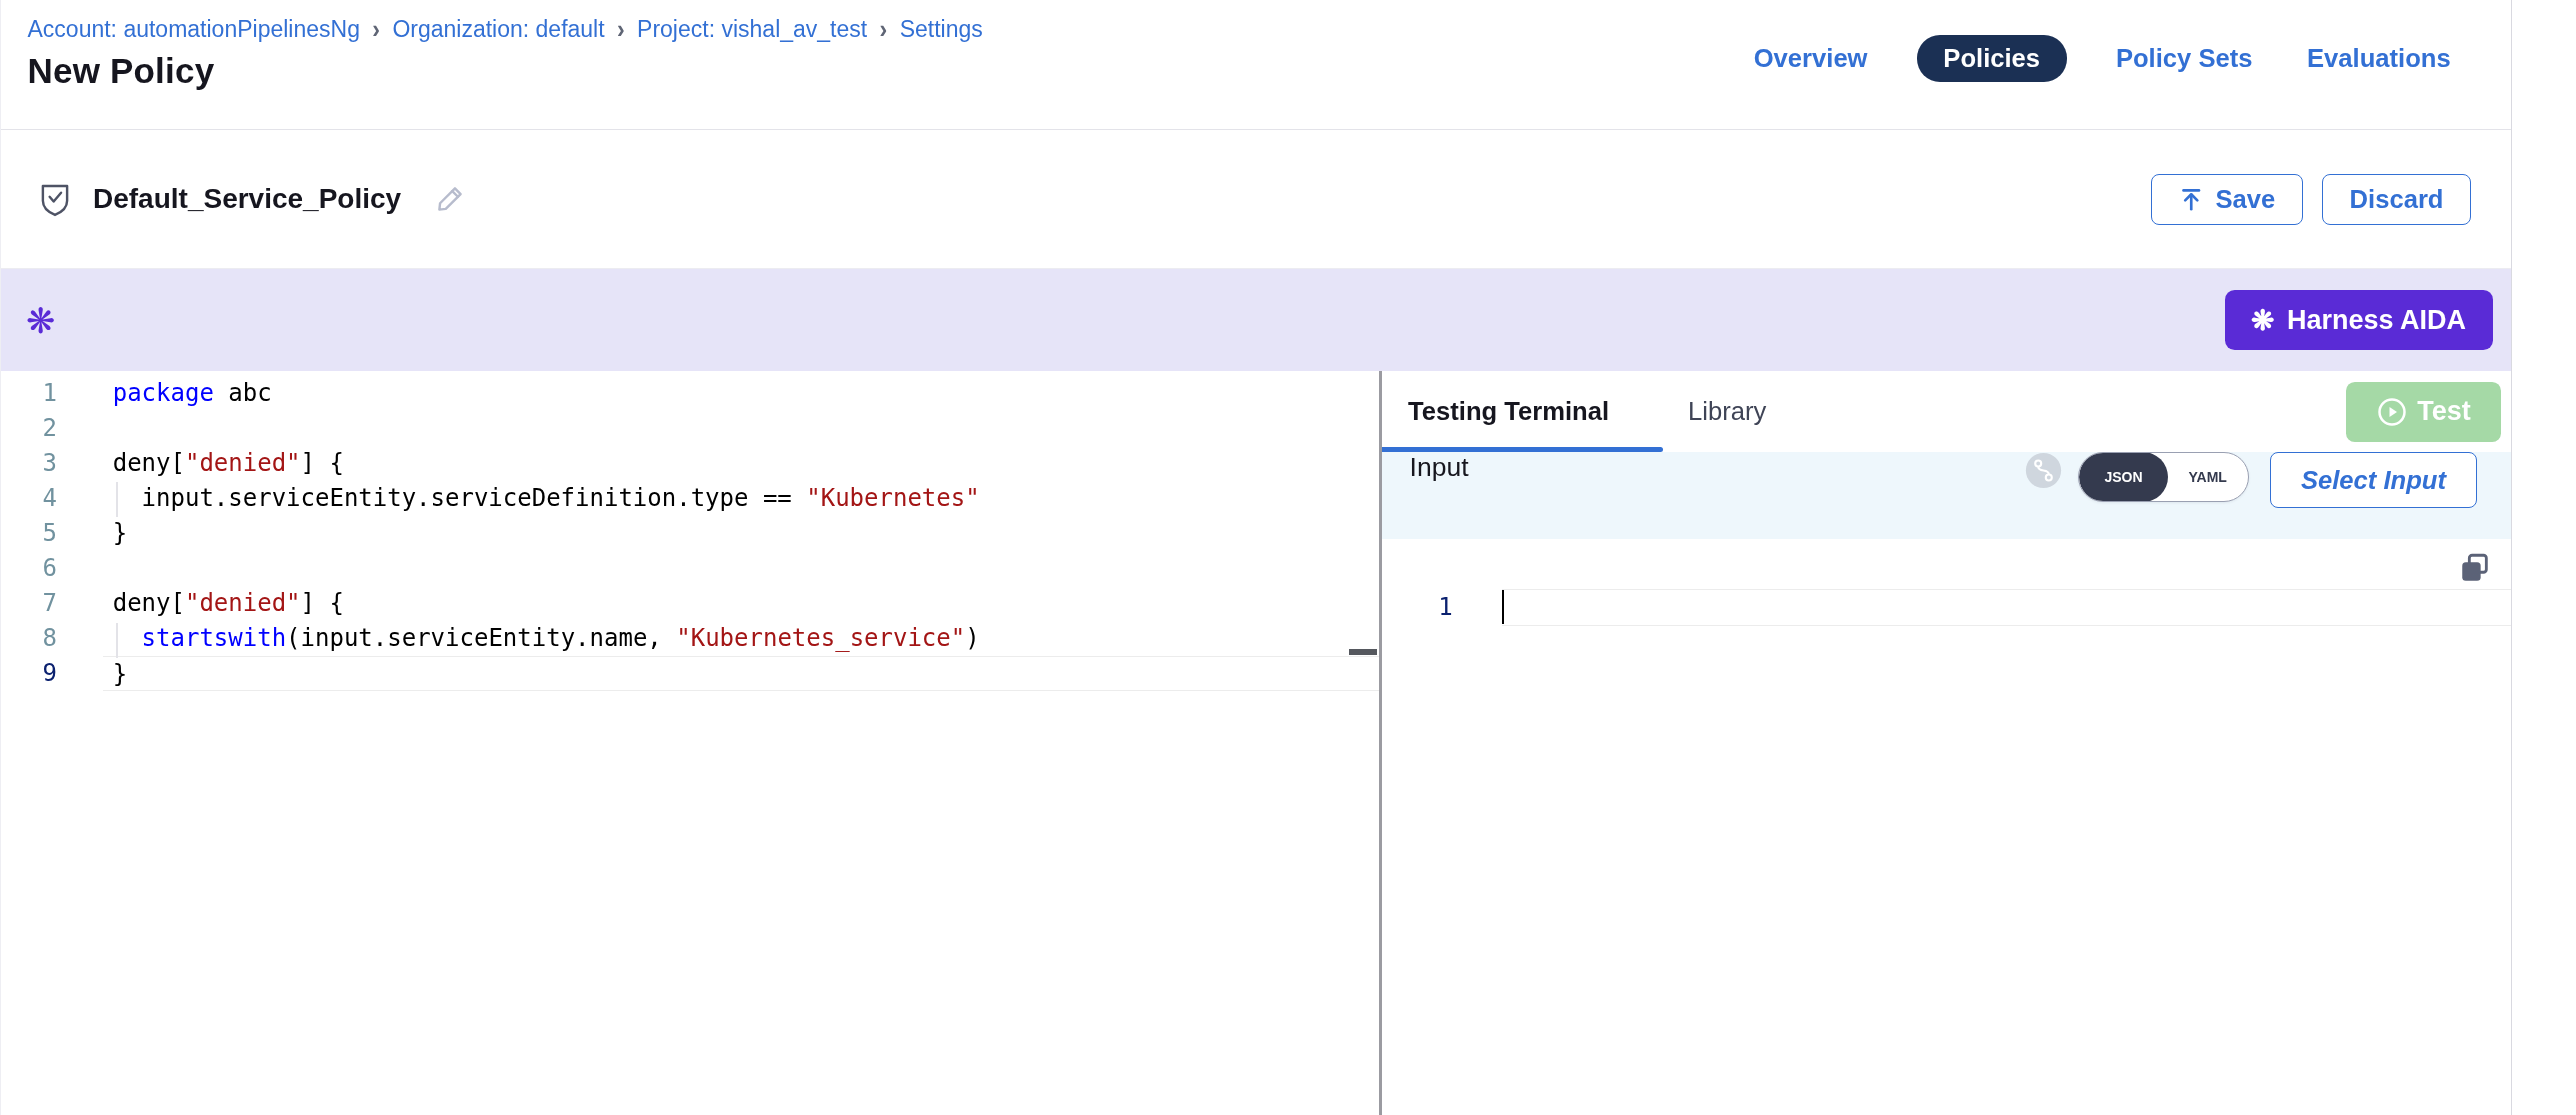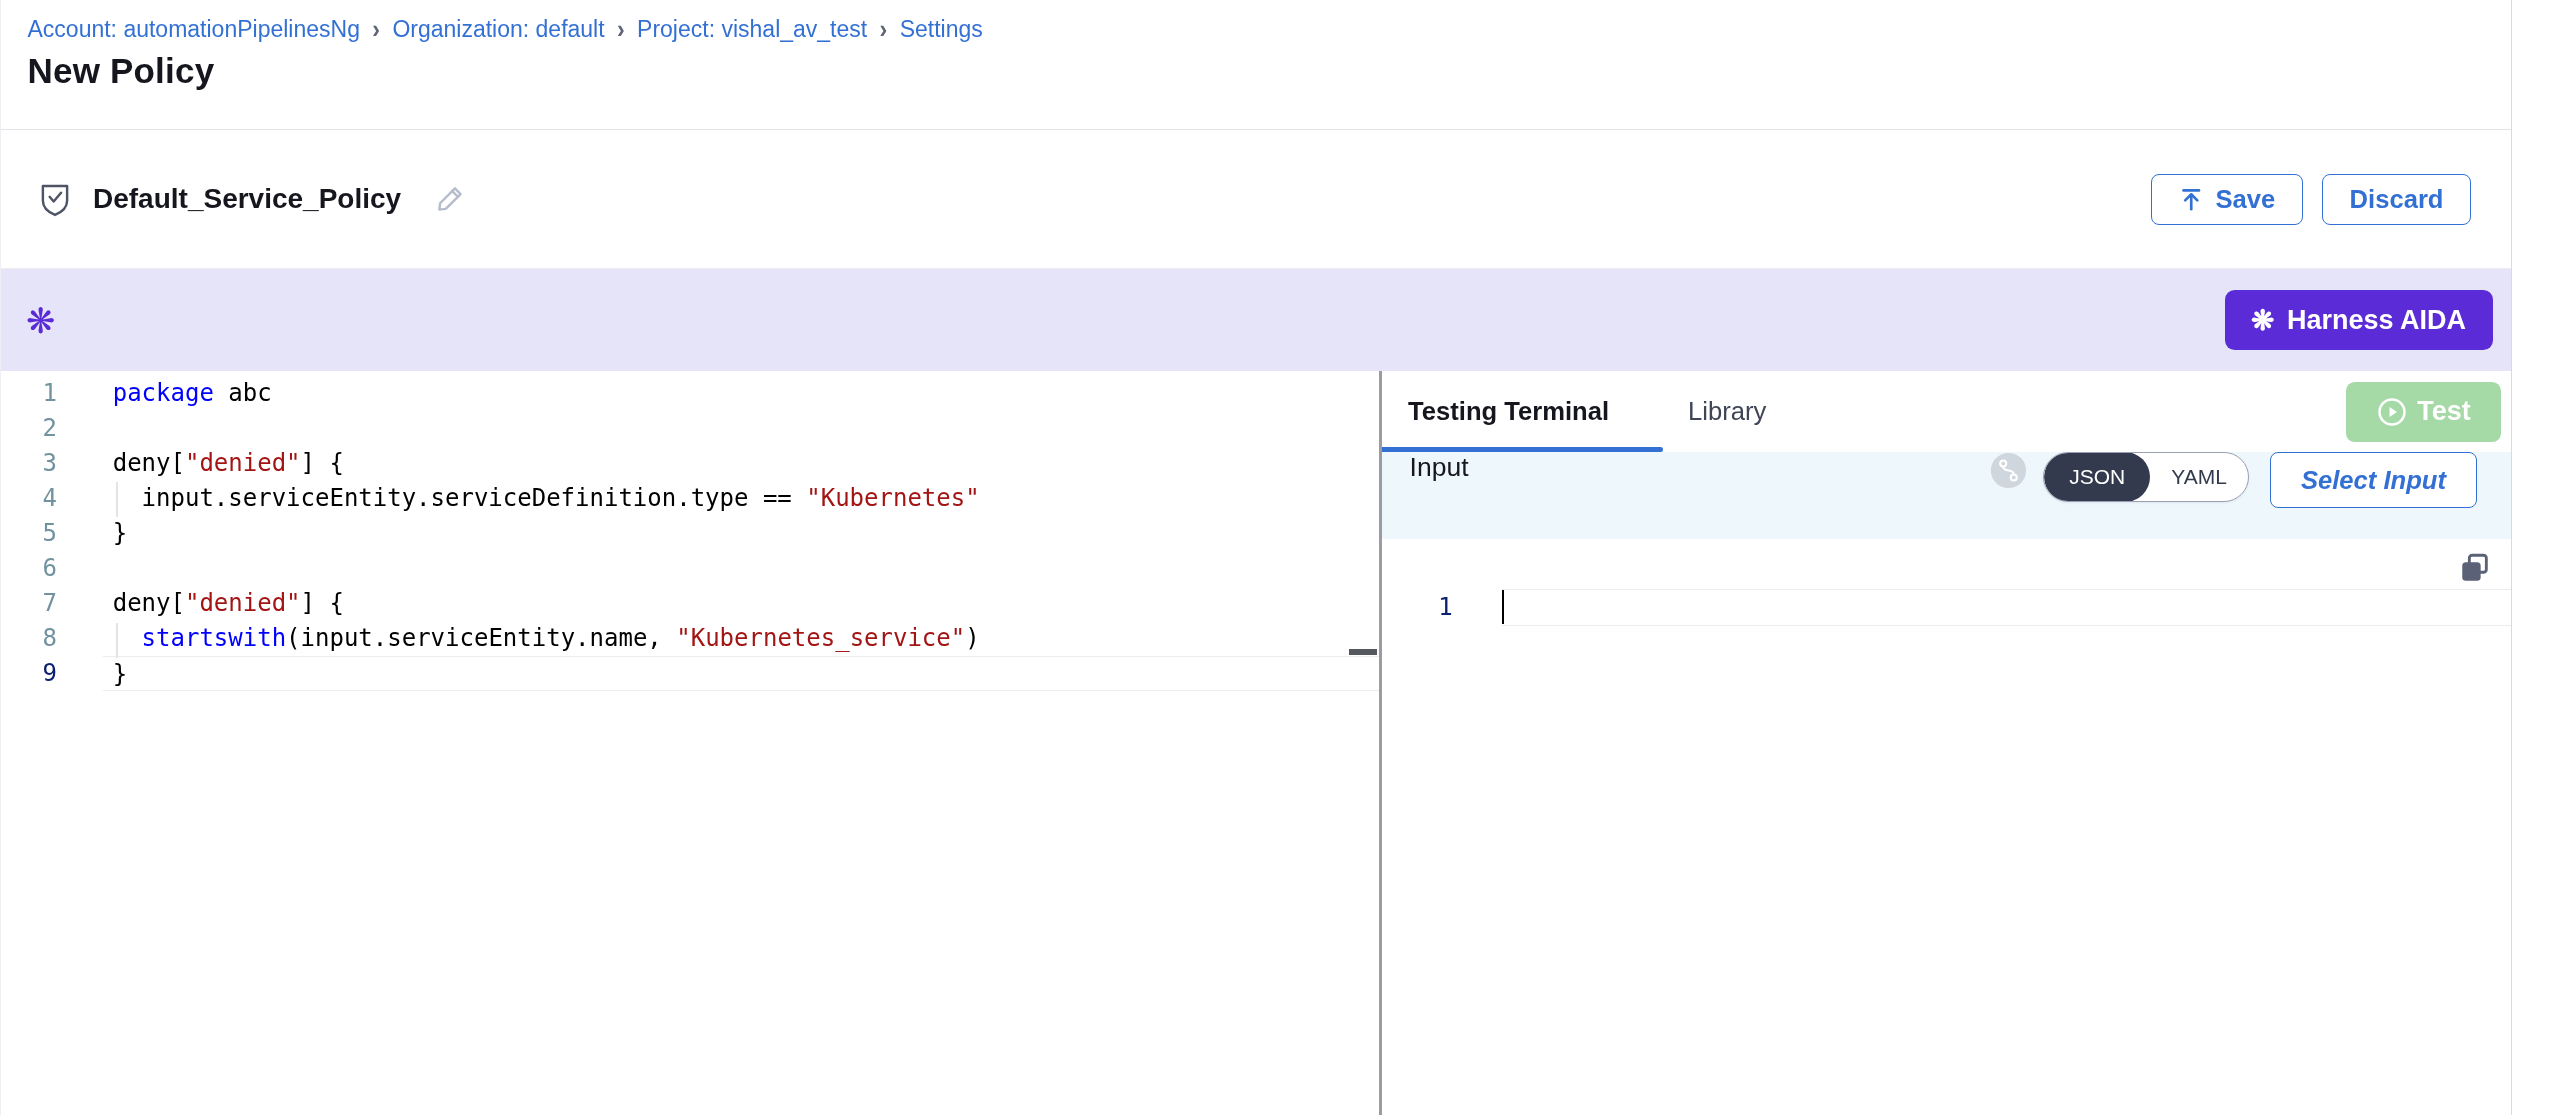--- a/index.html
+++ b/index.html
@@ -64,21 +64,21 @@
   .tab-underline { position:absolute; left:0; bottom:0; width:281px; height:5.3px; background:#3370d4; border-radius:0 3.5px 3.5px 0; }
   .btn-test { position:absolute; right:9.7px; top:10.6px; height:60px; width:155px; border:none; border-radius:8.8px;
               background:#a5d9a6; color:#fff; font-size:27px; font-weight:700; font-family:"Liberation Sans",sans-serif;
               display:flex; align-items:center; justify-content:center; gap:10.6px; cursor:default; }
 
   .input-bar { height:87px; flex:0 0 auto; background:#eef7fc; display:flex; align-items:flex-start; padding:0 34px 0 28px; }
   .input-label { font-size:26.5px; color:#17171f; }
   .branch-icon { margin-right:16px; display:flex; }
   .format-toggle { display:flex; align-items:center; height:50px; border:1.8px solid #9aa0b2; border-radius:26.5px; background:#fff;
                    overflow:hidden; margin-right:21px; box-shadow:0 0.9px 2.6px rgba(40,41,61,0.08); }
-  .toggle-opt { font-size:21px; font-weight:400; color:#343a4e; padding:0 21px; height:50px; display:flex; align-items:center; cursor:pointer; }
+  .toggle-opt { font-size:14px; font-weight:700; color:#343a4e; padding:0 21px; height:50px; display:flex; align-items:center; cursor:pointer; }
   .toggle-opt.selected { background:#343a4e; color:#fff; border-radius:26.5px; padding:0 25px; }
   .btn-select-input { height:56px; padding:0 30px; border:1.8px solid #3370d4; border-radius:8px; background:#fff;
                       color:#3370d4; font-size:25.6px; font-weight:600; font-family:"Liberation Sans",sans-serif; cursor:pointer;font-style:italic; }
 
   .input-editor { position:relative; flex:1; background:#fff; font-family:"DejaVu Sans Mono", monospace; font-size:24px; }
   .copy-btn { position:absolute; top:12.4px; right:19.4px; cursor:pointer; display:flex; }
   .ie-row { position:absolute; left:0; top:50px; right:0; display:flex; height:37px; line-height:37px; }
   .ie-gutter { width:120px; flex:0 0 auto; text-align:right; padding-right:49px; color:#0b216f; }
   .ie-content { position:relative; flex:1; border-top:1.8px solid #ececec; border-bottom:1.8px solid #ececec; }
   .caret { position:absolute; left:0; top:0; width:2.6px; height:34px; background:#000; }
@@ -95,20 +95,26 @@
       <div class="breadcrumb">
           <a>Account: automationPipelinesNg</a>
           <span class="crumb-sep">›</span>
           <a>Organization: default</a>
           <span class="crumb-sep">›</span>
           <a>Project: vishal_av_test</a>
           <span class="crumb-sep">›</span>
           <a>Settings</a>
         </div>
       <div class="page-title">New Policy</div>
+      <div class="nav-tabs">
+          <div class="nav-tab">Overview</div>
+          <div class="nav-tab active">Policies</div>
+          <div class="nav-tab">Policy Sets</div>
+          <div class="nav-tab">Evaluations</div>
+        </div>
     </div>
 
     <div class="toolbar">
       <span>
         <svg width="34" height="35" viewBox="0 0 24 26" fill="none" stroke="#4e5365" stroke-width="1.8" stroke-linecap="round" stroke-linejoin="round">
           <path d="M3 3 H21 V14 C21 19 17 22.5 12 24.5 C7 22.5 3 19 3 14 Z"></path>
           <polyline points="8,11 11,14.5 16.5,8"></polyline>
         </svg>
       </span>
       <span class="policy-name">Default_Service_Policy</span>

